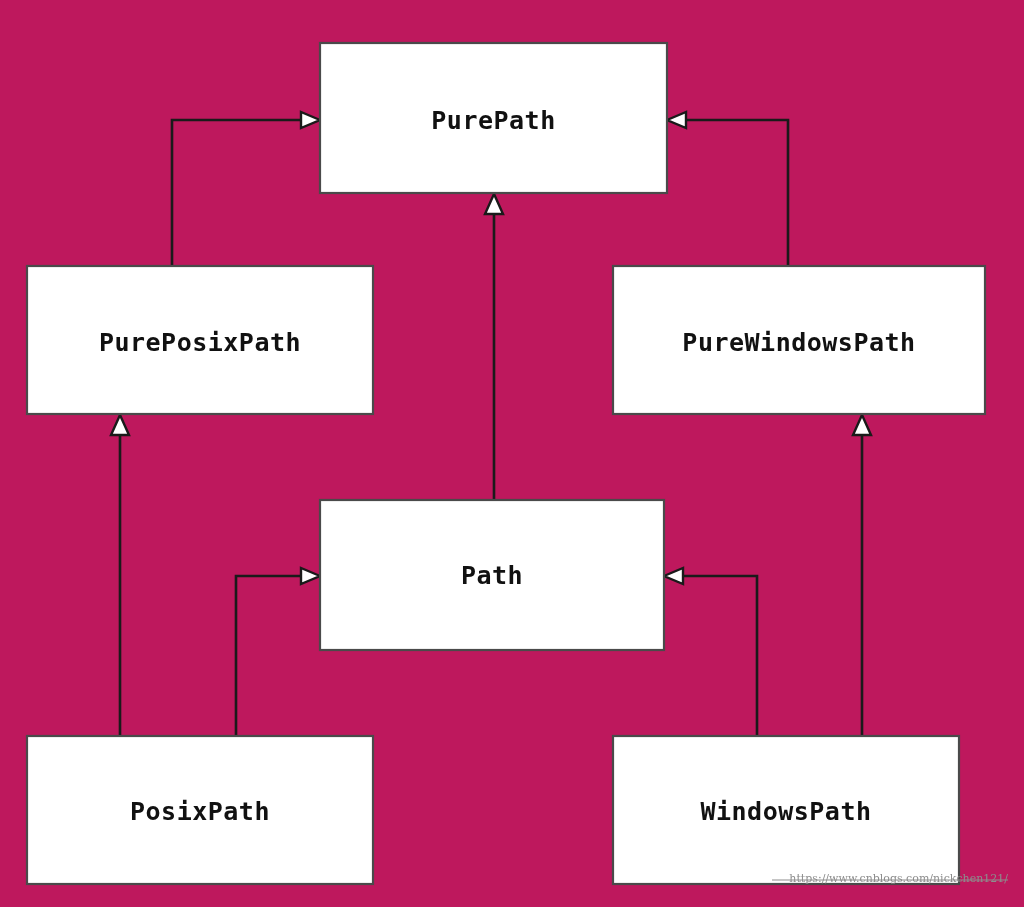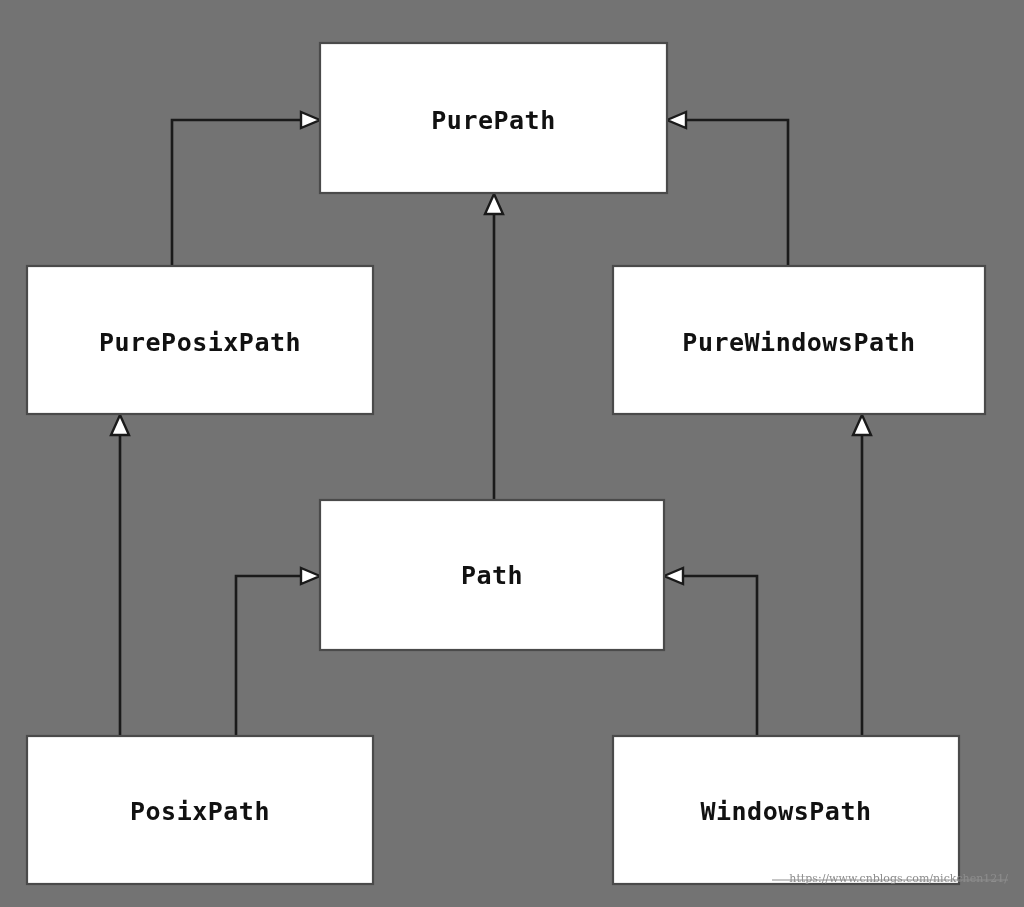--- a/index.html
+++ b/index.html
@@ -4,21 +4,21 @@
 <style>
   html, body {
     margin: 0;
     padding: 0;
     background: #ffffff;
   }
   #canvas {
     position: relative;
     width: 1024px;
     height: 907px;
-    background: #737373;
+    background: #be185d;
     overflow: hidden;
     font-family: "DejaVu Sans Mono", "Liberation Mono", monospace;
   }
   #diagram-svg {
     position: absolute;
     top: 0;
     left: 0;
     width: 1024px;
     height: 907px;
   }

